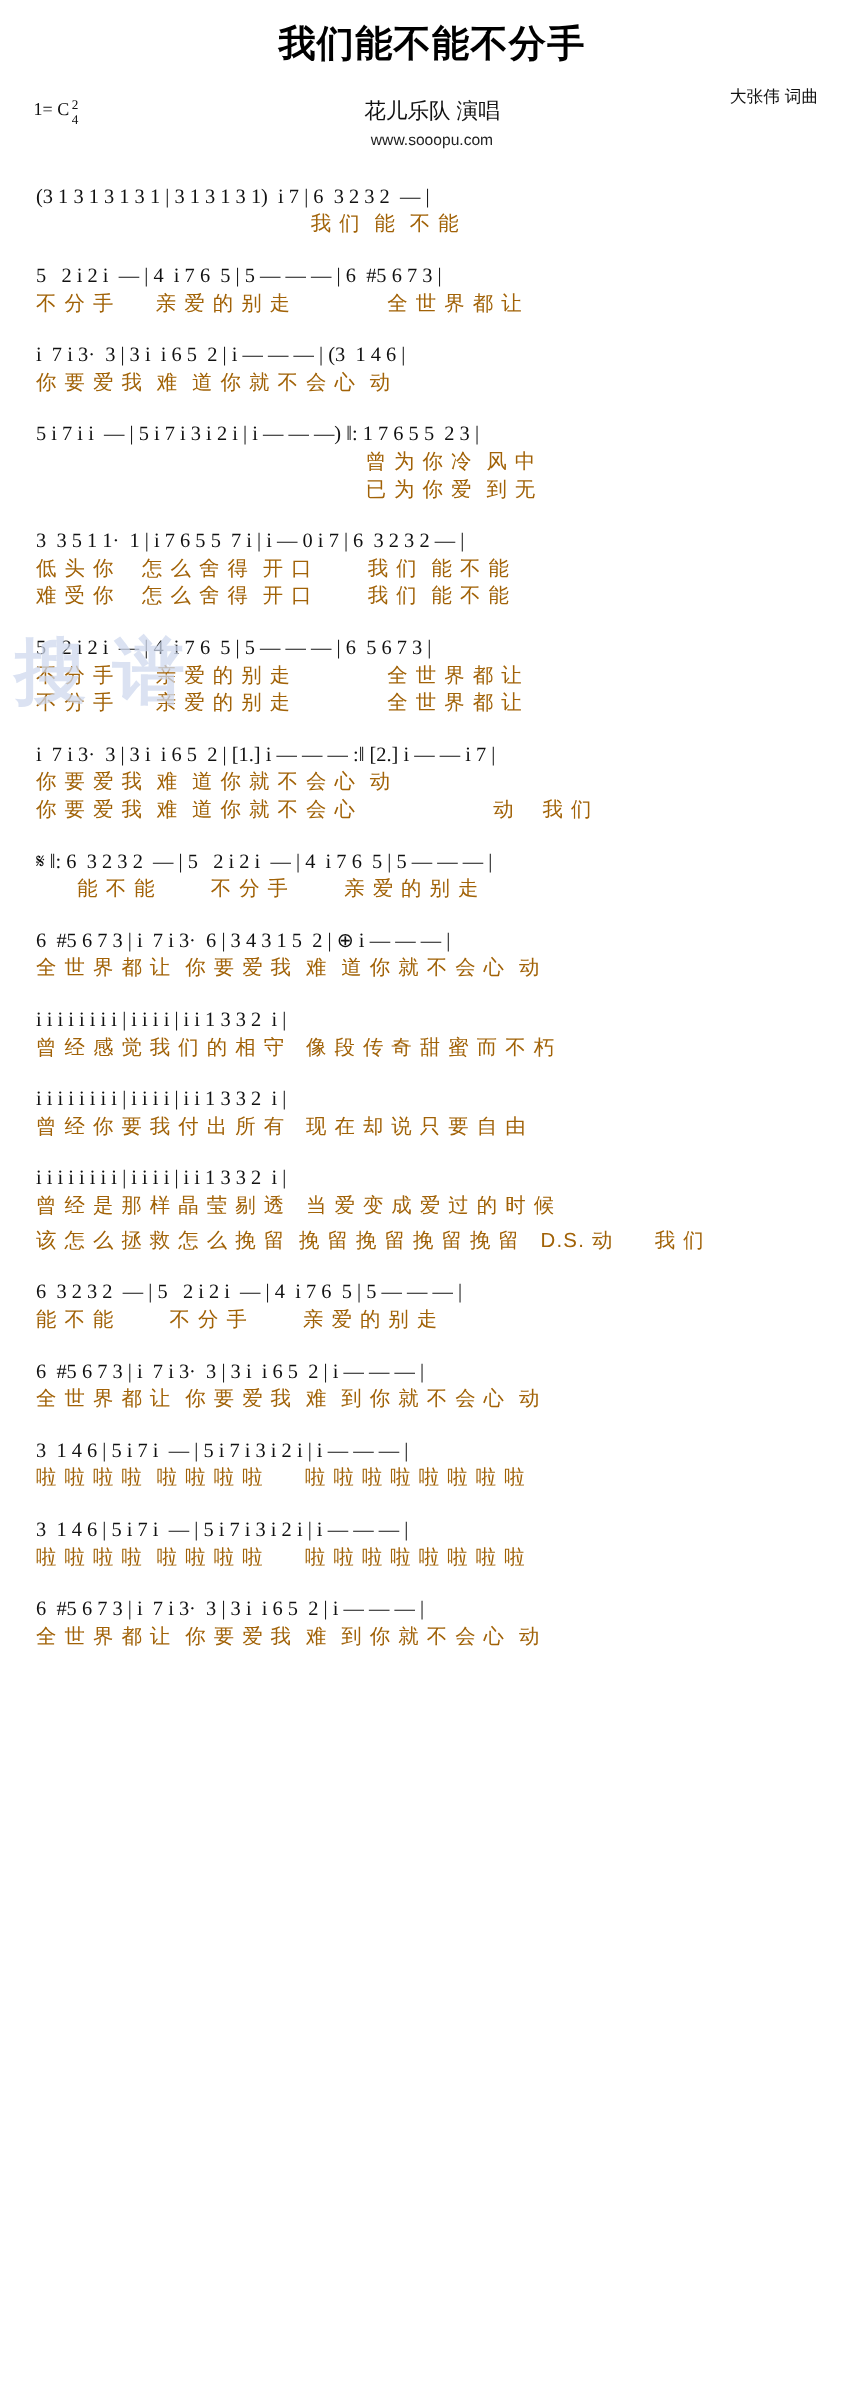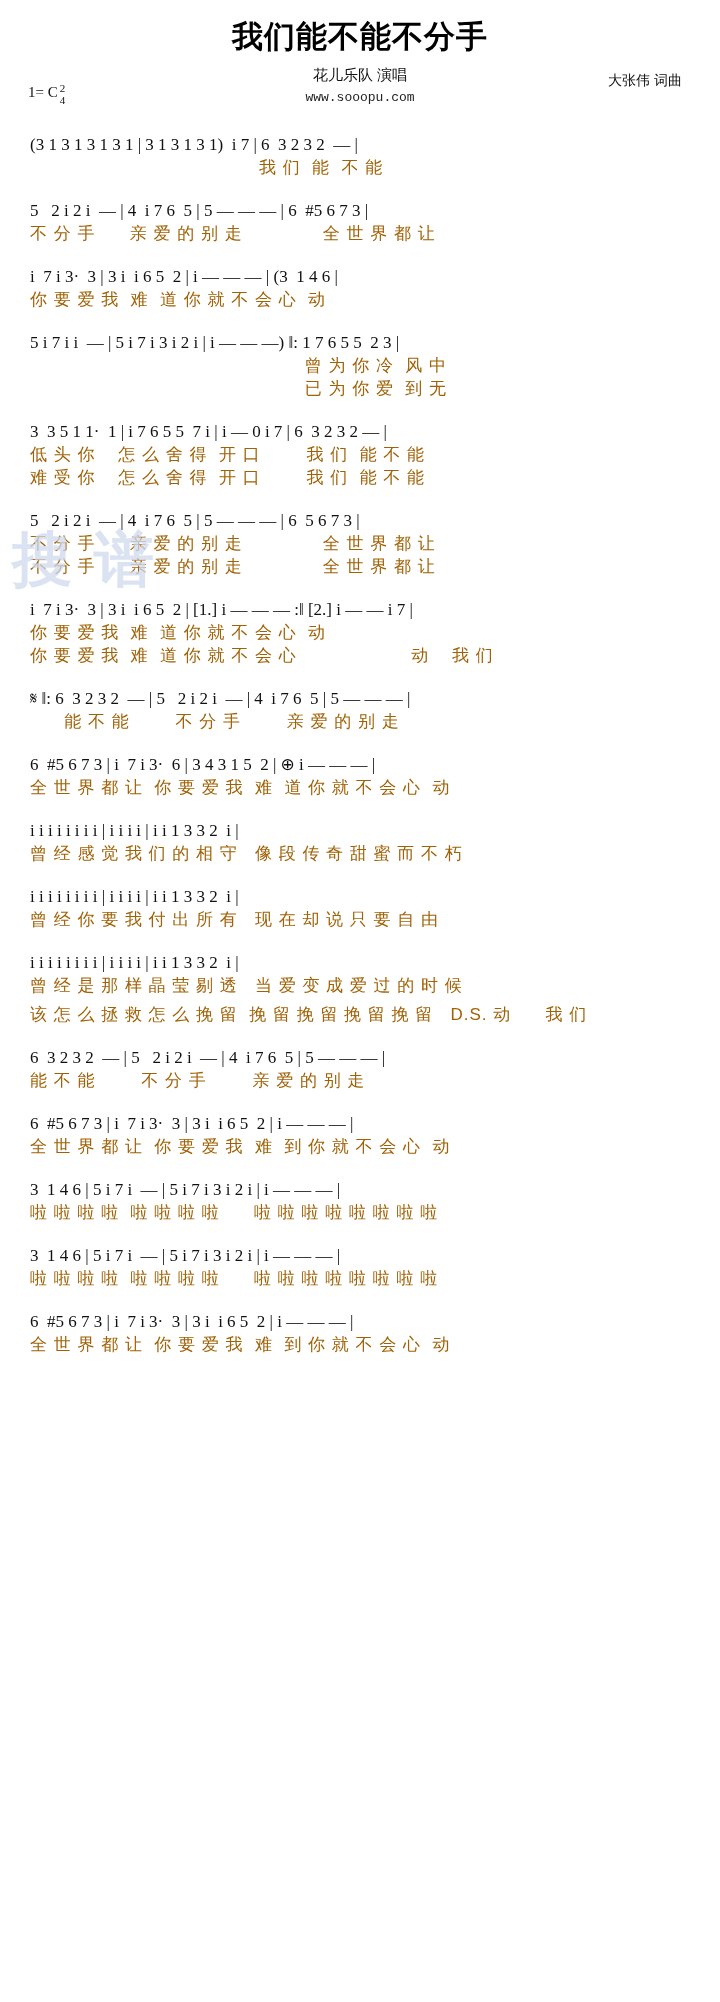--- a/index.html
+++ b/index.html
@@ -28,27 +28,27 @@
     font-family: "Liberation Sans", sans-serif;
     font-weight: bold;
     font-size: 31px;
     letter-spacing: 1px;
     margin: 16px 0 0 0;
     color: #000;
   }
   .subtitle {
     text-align: center;
     font-family: "Liberation Sans", sans-serif;
-    font-size: 15px;
-    margin-top: 8px;
+    font-size: 18px;
+    margin-top: 22px;
     color: #111;
   }
   .website {
     text-align: center;
-    font-family: Liberation Mono, monospace;
+    font-family: Liberation Sans, sans-serif;
     font-size: 13px;
     margin-top: 5px;
     color: #222;
   }
   .credit {
     position: absolute;
     right: 38px;
     top: 72px;
     font-family: "Liberation Sans", sans-serif;
     font-size: 14px;

